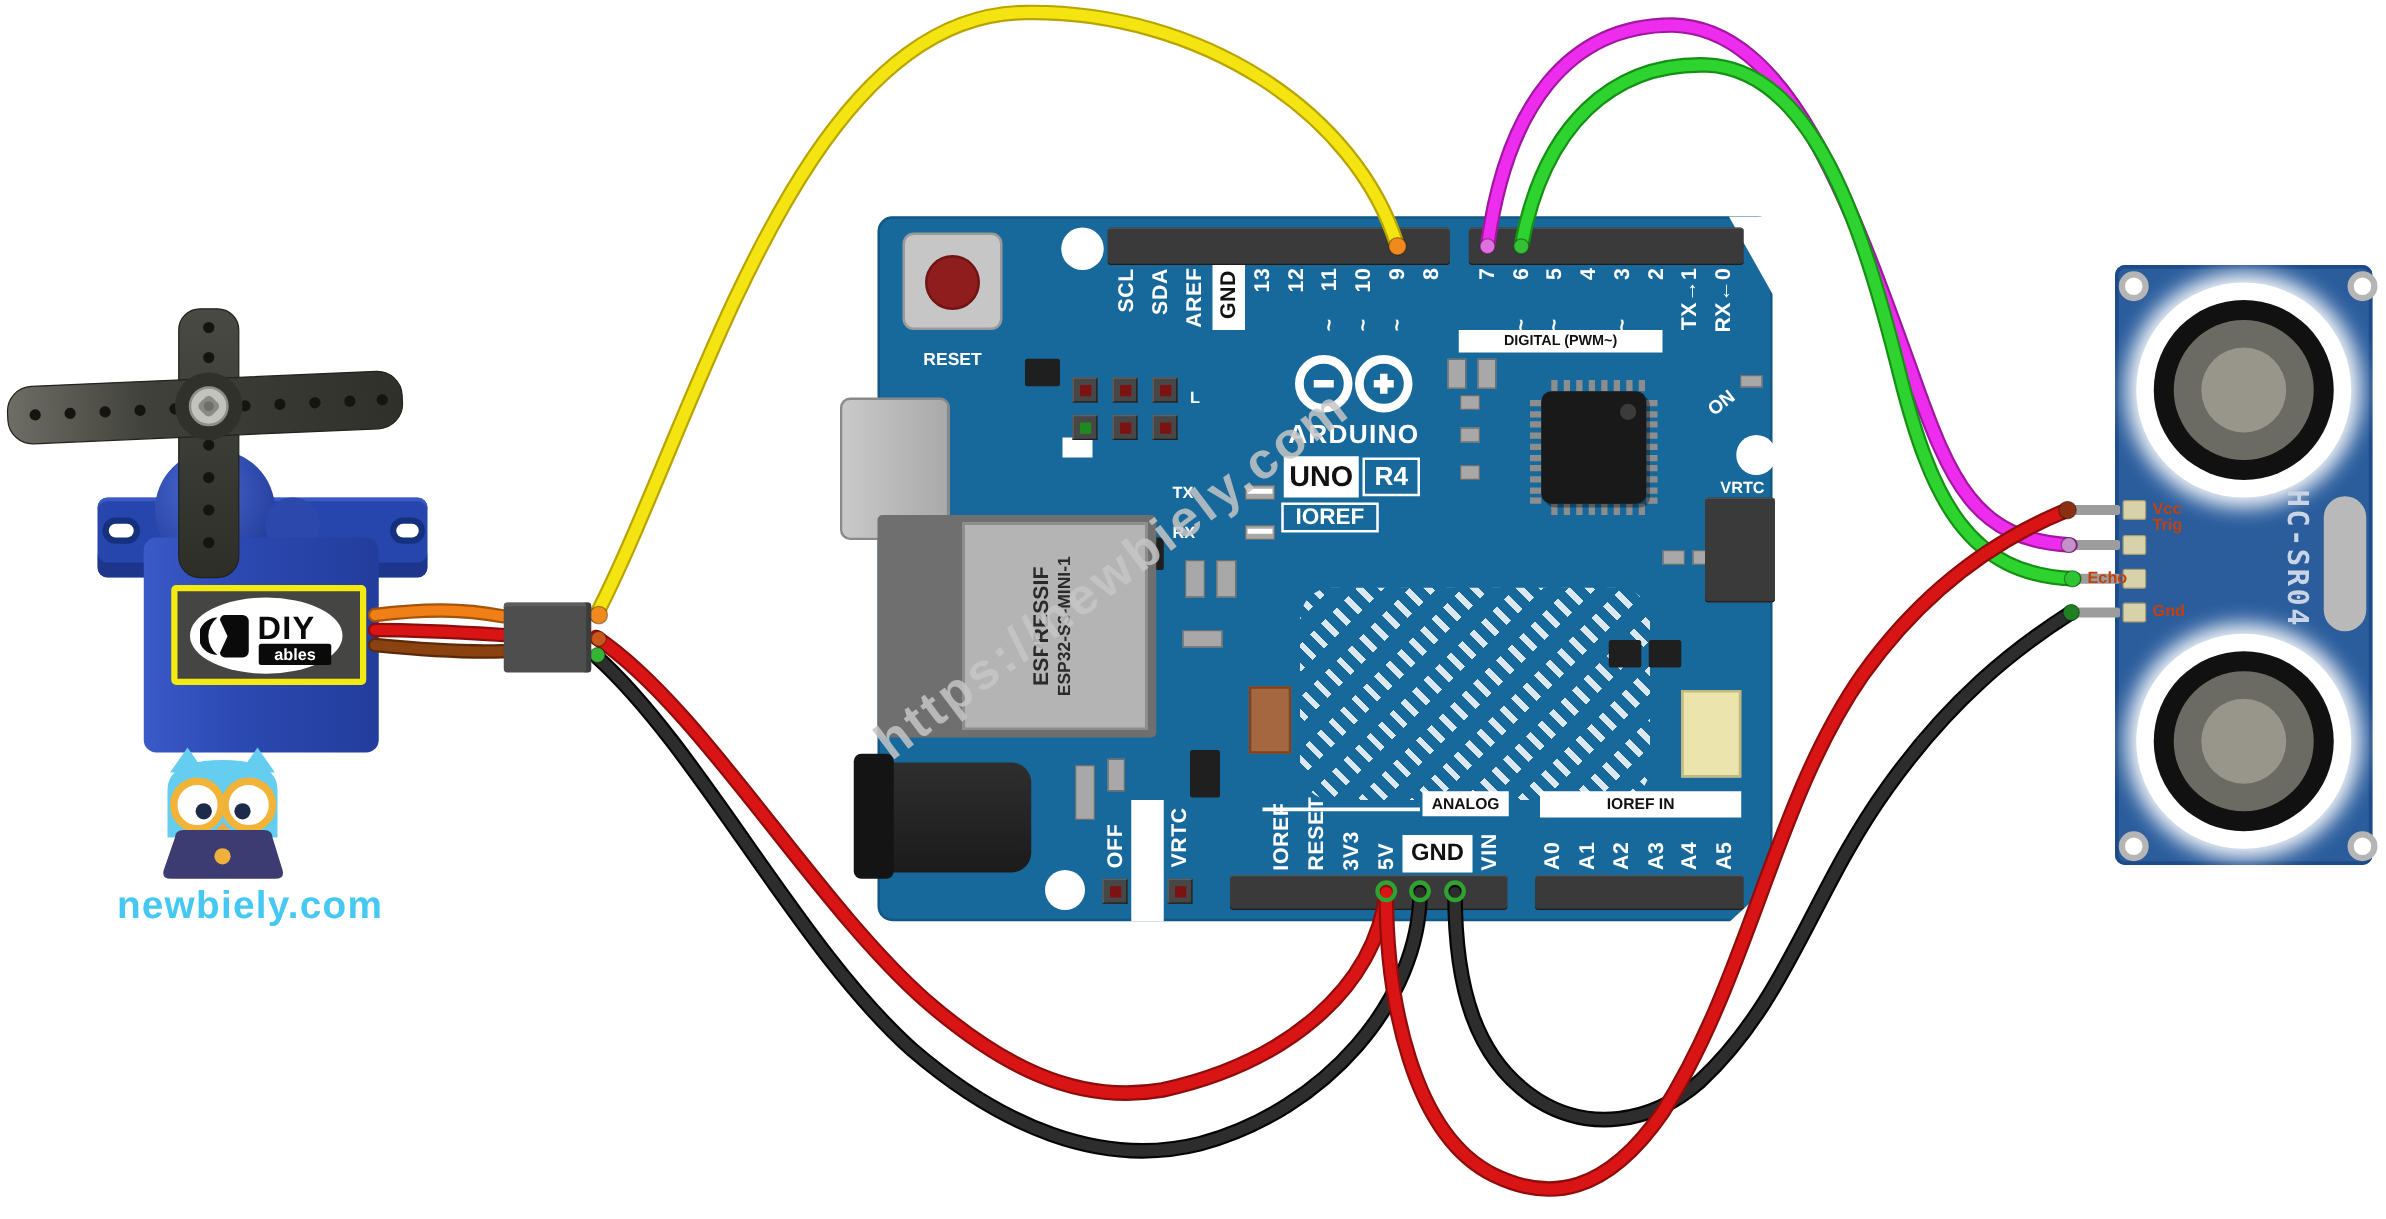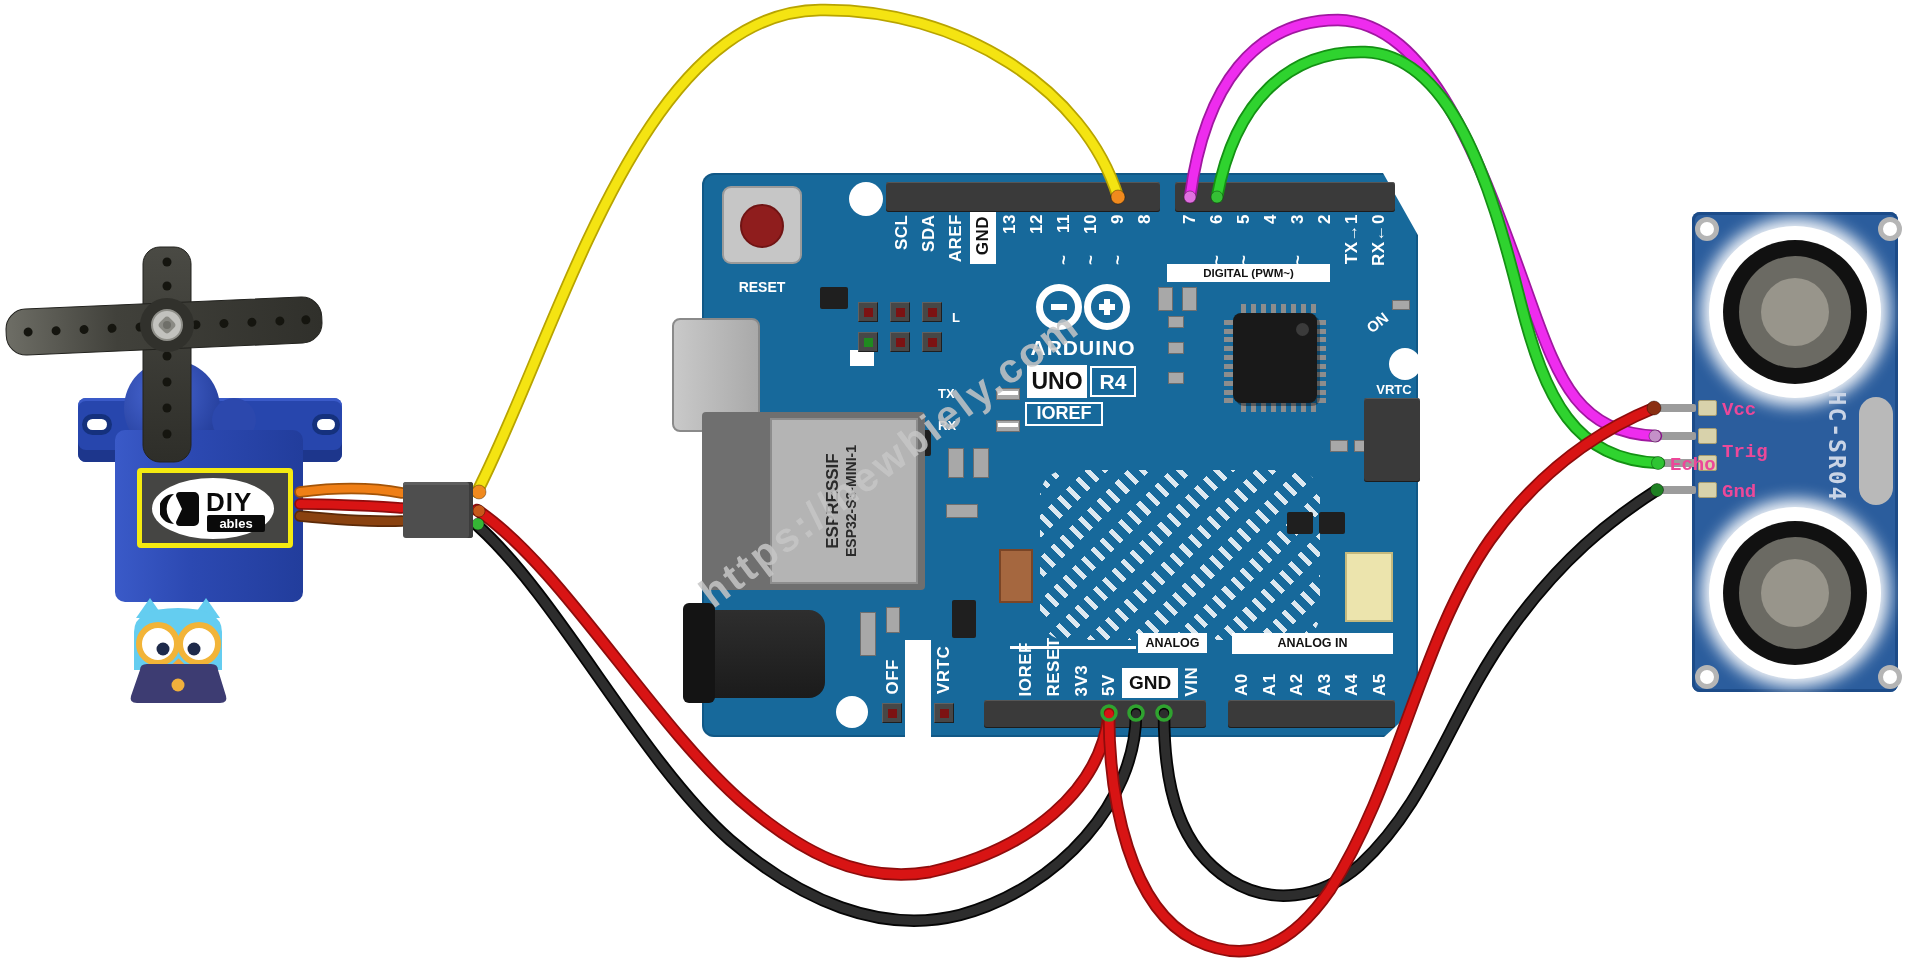--- a/index.html
+++ b/index.html
@@ -32,21 +32,21 @@
   .hatch{border-radius:26px;background:
      repeating-linear-gradient(-45deg, rgba(23,105,155,0) 0 16px, #17699b 16px 30px),
      repeating-linear-gradient(45deg, #17699b 0 8px, rgba(255,255,255,.85) 8px 13px);}
   .wm{color:rgba(198,198,198,.85);font-size:41px;font-weight:bold;letter-spacing:3px;
       transform:rotate(-37deg);transform-origin:left center;white-space:nowrap;}
   
   .sensorboard{background:#2b5d9d;border-radius:8px;box-shadow:inset 0 0 0 3px #1c4b88;}
   .sholes{background:#fff;border:5px solid #b5b5b5;border-radius:50%;box-sizing:border-box;}
   .spad{background:#d8d2ab;border:1px solid #a59c72;border-radius:2px;box-sizing:border-box;}
   .sstub{background:#9c9c9c;border-radius:2px;}
-  .slab{font-family:Liberation Mono, monospace;font-weight:bold;font-size:19px;color:#ec4899;}
+  .slab{font-family:Liberation Sans, sans-serif;font-weight:bold;font-size:13px;color:#c2410c;}
   .grid{background-image:repeating-linear-gradient(0deg, rgba(0,0,0,.14) 0 1px, transparent 1px 4px),
         repeating-linear-gradient(90deg, rgba(0,0,0,.14) 0 1px, transparent 1px 4px);}
   .circ{border-radius:50%;}
   
   .servo-flange{background:#2746ad;border-radius:8px;box-shadow:inset 0 -12px 0 #1d368c, inset 0 3px 0 #3a5ac8;}
   .servo-body{background:linear-gradient(90deg,#3a5ac8,#2c49b2 40%,#223d9c);border-radius:10px;}
   .servo-slot{background:#15317d;border-radius:12px;}
   .servo-slot i{position:absolute;left:5px;top:5px;right:5px;bottom:5px;background:#fff;border-radius:8px;display:block;}
   .servo-label{background:#454543;border:5px solid #f4ea10;border-radius:4px;box-sizing:border-box;}
   .servo-oval{background:#fff;border-radius:50%;}
@@ -127,20 +127,21 @@
     <path d="M86 6 L100 26 L72 26 Z" fill="#64cdf0"></path>
     <path d="M14 40 Q14 16 58 16 Q102 16 102 40 L102 78 L14 78 Z" fill="#64cdf0"></path>
     <circle cx="38" cy="52" r="19" fill="#fff" stroke="#f2b438" stroke-width="6"></circle>
     <circle cx="79" cy="52" r="19" fill="#fff" stroke="#f2b438" stroke-width="6"></circle>
     <circle cx="43" cy="57" r="6.5" fill="#1e2a4a"></circle>
     <circle cx="74" cy="57" r="6.5" fill="#1e2a4a"></circle>
     <rect x="54" y="68" width="9" height="9" fill="#f0a83c" transform="rotate(45 58.5 72.5)"></rect>
     <path d="M20 78 Q20 72 27 72 H91 Q98 72 98 78 L106 104 Q108 111 100 111 H17 Q9 111 11 104 Z" fill="#3d3c72"></path>
     <circle cx="58" cy="93" r="6.5" fill="#f0b03c"></circle>
   </svg>
+  <div class="abs newbiely" style="left:85px;top:706px;width:230px;">newbiely.com</div>
 
   <div class="abs board" style="left:702px;top:173px;width:716px;height:564px;z-index:10;"></div>
   <div class="abs notch" style="left:1383px;top:173px;width:36px;height:64px;clip-path:polygon(0 0,100% 0,100% 100%);z-index:12;"></div>
   <div class="abs notch" style="left:1383px;top:705px;width:36px;height:33px;clip-path:polygon(100% 0,100% 100%,0 100%);z-index:12;"></div>
   <div id="board-layer" class="abs" style="left:0;top:0;width:1909px;height:975px;z-index:14;">
       <div class="abs pin" style="left: 891.7px; top: 187px; width: 20px; height: 20px;">
         <i></i>
       </div>
       <div class="abs vlab alr" style="left: 879.2px; top: 226.5px; width: 45px; height: 20px;">SCL</div>
       <div class="abs pin" style="left: 918.7px; top: 187px; width: 20px; height: 20px;">
@@ -399,21 +400,21 @@
 
   <div class="abs hdr" style="left:886px;top:182px;width:274px;height:30px;z-index:14;"></div>
   <div class="abs hdr" style="left:1175px;top:182px;width:220px;height:30px;z-index:14;"></div>
   <div class="abs hdr" style="left:984px;top:700px;width:222px;height:28px;z-index:14;"></div>
   <div class="abs hdr" style="left:1228px;top:700px;width:167px;height:28px;z-index:14;"></div>
   <div class="abs hdr" style="left:1364px;top:398px;width:56px;height:84px;z-index:14;"></div>
   <div class="abs whitebox" style="left:905px;top:640px;width:26px;height:97px;z-index:14;"></div>
 
   <div class="abs whitebox silk" style="left:1167px;top:264px;width:163px;height:18px;font-size:11.5px;line-height:18px;z-index:15;">DIGITAL (PWM~)</div>
   <div class="abs whitebox silk" style="left:1138px;top:633px;width:69px;height:20px;font-size:12.5px;line-height:20px;z-index:15;">ANALOG</div>
-  <div class="abs whitebox silk" style="left:1232px;top:633px;width:161px;height:21px;font-size:12.5px;line-height:21px;z-index:15;">ANALOG IN</div>
+  <div class="abs whitebox silk" style="left:1232px;top:633px;width:161px;height:21px;font-size:12.5px;line-height:21px;z-index:15;">IOREF IN</div>
   <div class="abs whitebox silk" style="left:1122px;top:668px;width:56px;height:30px;font-size:19px;line-height:30px;z-index:15;">GND</div>
 
   <div class="abs circ" style="left:1036px;top:284px;width:46px;height:46px;border:7px solid #fff;box-sizing:border-box;z-index:15;"></div>
   <div class="abs circ" style="left:1084px;top:284px;width:46px;height:46px;border:7px solid #fff;box-sizing:border-box;z-index:15;"></div>
   <div class="abs" style="left:1051px;top:304px;width:16px;height:6px;background:#fff;z-index:16;"></div>
   <div class="abs" style="left:1099px;top:304px;width:16px;height:6px;background:#fff;z-index:16;"></div>
   <div class="abs" style="left:1104px;top:299px;width:6px;height:16px;background:#fff;z-index:16;"></div>
   <div class="abs wlab" style="left:1026px;top:336px;width:114px;font-size:21px;text-align:center;letter-spacing:1px;z-index:15;">ARDUINO</div>
   <div class="abs whitebox silk" style="left:1027px;top:365px;width:60px;height:33px;font-size:23px;line-height:33px;z-index:15;">UNO</div>
   <div class="abs wlab" style="left:1090px;top:366px;width:46px;height:31px;border:2px solid #fff;box-sizing:border-box;font-size:21px;line-height:27px;text-align:center;z-index:15;">R4</div>
@@ -453,21 +454,21 @@
       <div class="abs circ grid" style="left: 1761px; top: 278px; width: 68px; height: 68px; background: rgb(152, 149, 139);"></div>
       <div class="abs circ" style="left: 1709px; top: 507px; width: 172px; height: 172px; background: rgb(255, 255, 255); box-shadow: rgba(255, 255, 255, 0.95) 0px 0px 16px 8px;"></div>
       <div class="abs circ" style="left: 1723px; top: 521px; width: 144px; height: 144px; background: rgb(17, 17, 17);"></div>
       <div class="abs circ grid" style="left: 1739px; top: 537px; width: 112px; height: 112px; background: rgb(107, 106, 99);"></div>
       <div class="abs circ grid" style="left: 1761px; top: 559px; width: 68px; height: 68px; background: rgb(152, 149, 139);"></div>
       <div class="abs sstub" style="left: 1656px; top: 404px; width: 40px; height: 8px;"></div>
       <div class="abs spad" style="left: 1698px; top: 400px; width: 19px; height: 16px;"></div>
       <div class="abs slab" style="left: 1722px; top: 399px; width: 60px; height: 18px;">Vcc</div>
       <div class="abs sstub" style="left: 1656px; top: 432px; width: 40px; height: 8px;"></div>
       <div class="abs spad" style="left: 1698px; top: 428px; width: 19px; height: 16px;"></div>
-      <div class="abs slab" style="left: 1722px; top: 441px; width: 60px; height: 18px;">Trig</div>
+      <div class="abs slab" style="left: 1722px; top: 412px; width: 60px; height: 18px;">Trig</div>
       <div class="abs sstub" style="left: 1656px; top: 459px; width: 40px; height: 8px;"></div>
       <div class="abs spad" style="left: 1698px; top: 455px; width: 19px; height: 16px;"></div>
       <div class="abs slab" style="left: 1670px; top: 454px; width: 60px; height: 18px;">Echo</div>
       <div class="abs sstub" style="left: 1656px; top: 486px; width: 40px; height: 8px;"></div>
       <div class="abs spad" style="left: 1698px; top: 482px; width: 19px; height: 16px;"></div>
       <div class="abs slab" style="left: 1722px; top: 481px; width: 60px; height: 18px;">Gnd</div>
     </div>
   <div class="abs sholes" style="left:1695px;top:217px;width:24px;height:24px;z-index:15;"></div>
   <div class="abs sholes" style="left:1878px;top:217px;width:24px;height:24px;z-index:15;"></div>
   <div class="abs sholes" style="left:1695px;top:665px;width:24px;height:24px;z-index:15;"></div>

